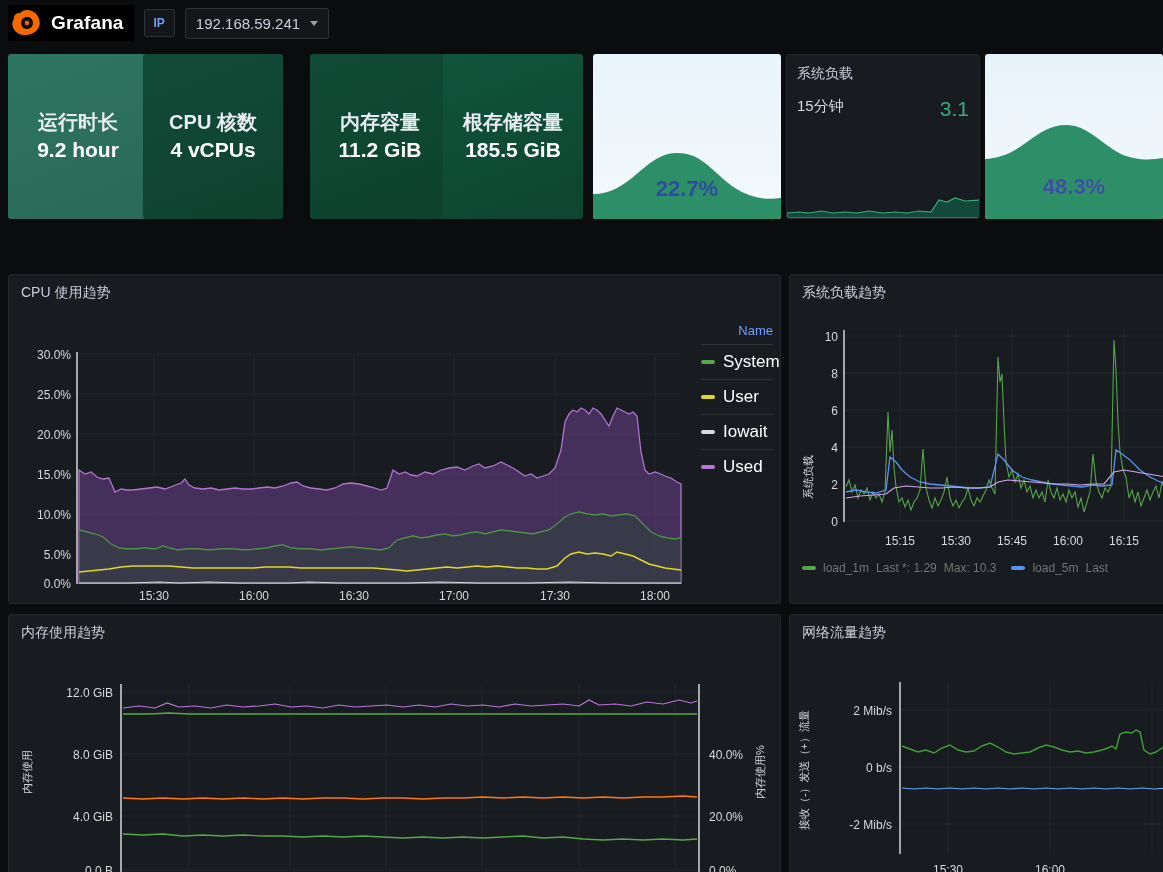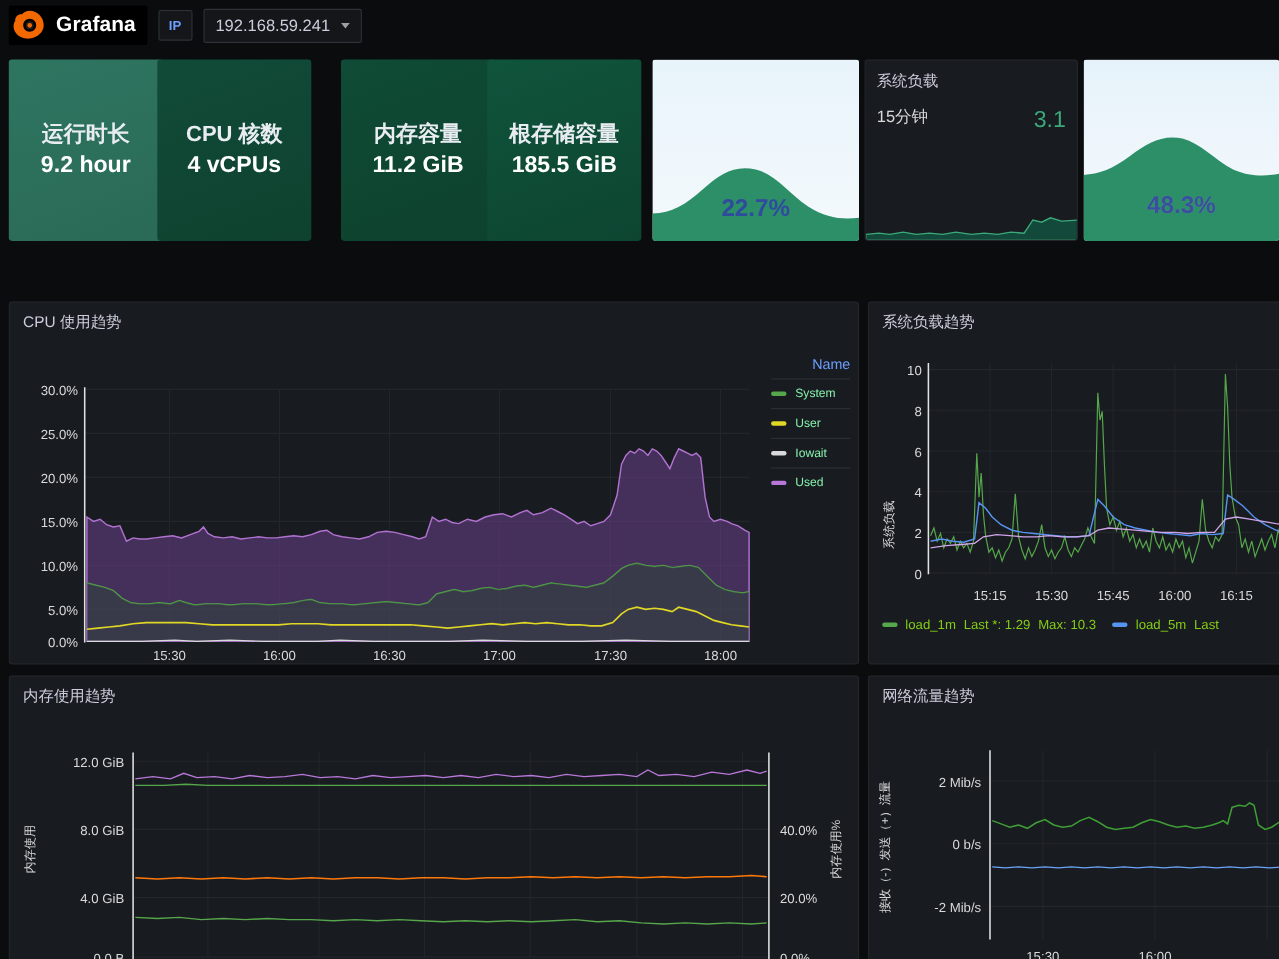--- a/index.html
+++ b/index.html
@@ -54,24 +54,24 @@
 
   .axis-label { fill: #d8d9da; font-size: 11px; }
   text { font-family: "Liberation Sans", sans-serif; }
   .tick { fill: #d8d9da; font-size: 12px; }
   .gridline { stroke: #23262b; stroke-width: 1; }
   .axisline { stroke: #e3e3e3; stroke-width: 1.4; }
   .swatch { width: 14px; height: 4px; border-radius: 2px; display: inline-block; flex: none; }
 
   .lgtable { position: absolute; }
   .lgtable .hdr { color: #6e9fff; font-size: 13px; text-align: right; padding-bottom: 6px; border-bottom: 1px solid #2c3235; }
-  .lgtable .row { display: flex; align-items: center; gap: 8px; padding: 7px 0; border-bottom: 1px solid #2c3235; font-size: 11px; color: #86efac; }
+  .lgtable .row { display: flex; align-items: center; gap: 8px; padding: 7px 0; border-bottom: 1px solid #2c3235; font-size: 17px; color: #ffffff; }
   .lgtable .row:last-child { border-bottom: none; }
 
-  .hlegend { position: absolute; display: flex; align-items: center; gap: 7px; font-size: 12px; color: #84cc16; white-space: nowrap; }
+  .hlegend { position: absolute; display: flex; align-items: center; gap: 7px; font-size: 12px; color: #737373; white-space: nowrap; }
 </style>
 </head>
 <body>
 
 <div class="topbar">
   <div class="brand">
     <svg width="30" height="30" viewBox="0 0 32 32">
       <path fill="#f46800" d="M16 2c-3 0-5.6 1.3-7.4 3.4C6.9 5 5 5.6 3.6 7 2.3 8.3 1.8 10 2 11.6c-1 1.4-1.6 3-1.8 4.8 0 6.5 5.6 11.8 12.3 12.4 1.1.2 2.3.2 3.5 0C23.7 28 29.6 22.6 29.6 16 29.6 8.3 23.5 2 16 2zm0 20.3c-3.5 0-6.3-2.8-6.3-6.3S12.5 9.7 16 9.7s6.3 2.8 6.3 6.3-2.8 6.3-6.3 6.3z"></path>
       <circle cx="16" cy="16" r="3.4" fill="#f46800"></circle>
       <path fill="#181b1f" d="M16 12.4a3.6 3.6 0 1 0 0 7.2 3.6 3.6 0 0 0 0-7.2zm0 5.9a2.3 2.3 0 1 1 0-4.6 2.3 2.3 0 0 1 0 4.6z"></path>

